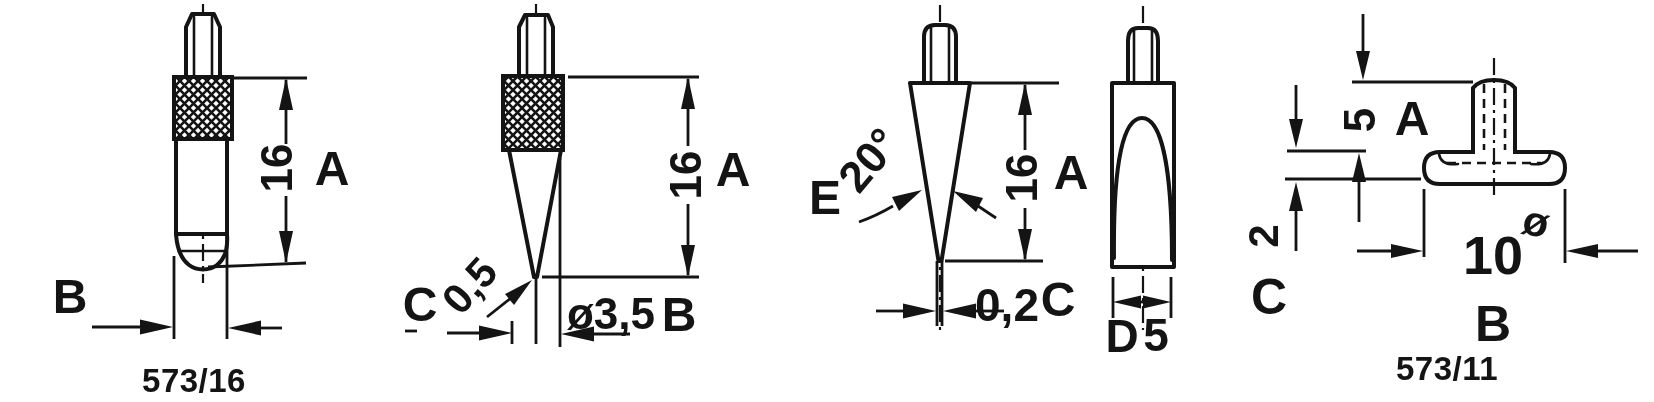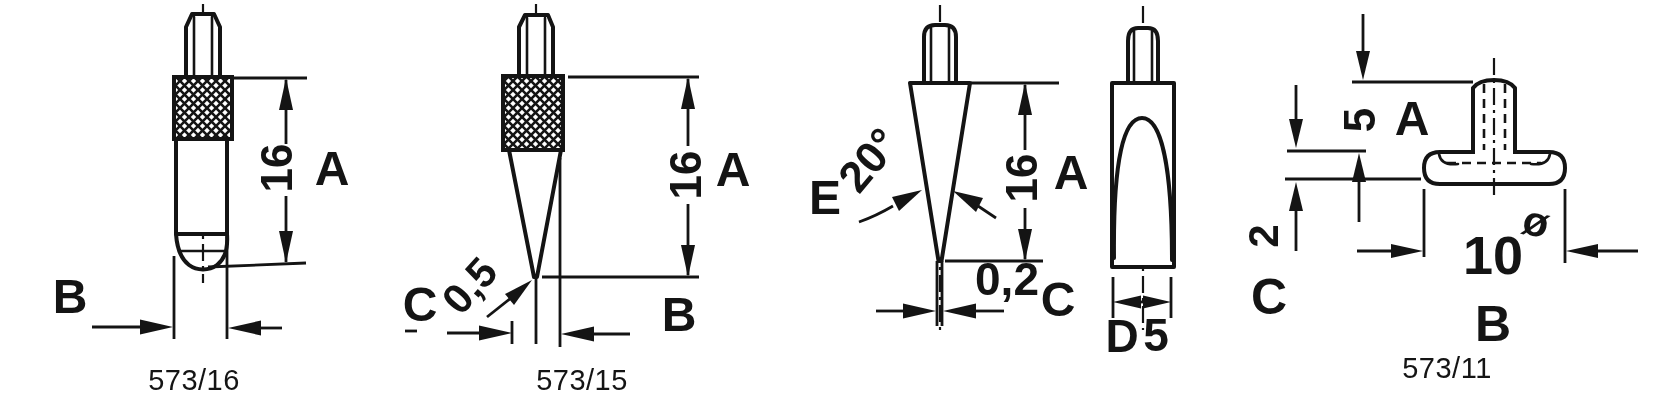--- a/index.html
+++ b/index.html
@@ -20,21 +20,21 @@
   
   .fig{position:absolute;inset:0;}
   .t{position:absolute;transform:translate(-50%,-50%);white-space:nowrap;
      font-weight:bold;line-height:1;}
   .r90 {transform:translate(-50%,-50%) rotate(-90deg);}
   .r48 {transform:translate(-50%,-50%) rotate(-48deg);}
   .r50 {transform:translate(-50%,-50%) rotate(-50deg);}
   .r12 {transform:translate(-50%,-50%) rotate(14deg);}
   .s42{font-size:42px;} .s44{font-size:44px;} .s46{font-size:46px;}
   .s48{font-size:48px;} .s50{font-size:50px;} .s54{font-size:54px;}
-  .cap{font-size:29px;font-weight:400;letter-spacing:0.5px;}
+  .cap{font-size:33px;font-weight:700;letter-spacing:0.5px;}
 </style>
 </head>
 <body>
 
 <div class="stage">
 
   <svg class="draw" width="1654" height="402" viewBox="0 0 1654 402">
     <defs>
       <pattern id="knurl" width="9" height="9" patternUnits="userSpaceOnUse">
         <rect width="9" height="9" fill="#ffffff"></rect>
@@ -160,30 +160,30 @@
     <div class="t s48" style="left:332px;top:169px">A</div>
     <div class="t s48" style="left:70px;top:297px">B</div>
     <div class="t cap" style="left:194px;top:380px">573/16</div>
   </div>
 
   <div class="fig">
     <div class="t r90 s44" style="left:686px;top:175px">16</div>
     <div class="t s48" style="left:733px;top:170px">A</div>
     <div class="t s48" style="left:420px;top:305px">C</div>
     <div class="t r48 s42" style="left:470px;top:286px">0,5</div>
+    <div class="t s44" style="left:611px;top:314px">ø3,5</div>
     <div class="t s48" style="left:679px;top:315px">B</div>
-    <div class="t cap" style="left:582px;top:380px">573/15</div>
   </div>
 
   <div class="fig">
     <div class="t s48" style="left:825px;top:198px">E</div>
     <div class="t r50 s44" style="left:869px;top:160px">20°</div>
     <div class="t r90 s44" style="left:1022px;top:178px">16</div>
     <div class="t s48" style="left:1071px;top:173px">A</div>
-    <div class="t s46" style="left:1007px;top:279px">0,2</div>
+    <div class="t s46" style="left:1007px;top:305px">0,2</div>
     <div class="t s48" style="left:1058px;top:300px">C</div>
     <div class="t s46" style="left:1122px;top:336px">D</div>
     <div class="t s46" style="left:1156px;top:335px">5</div>
   </div>
 
   <div class="fig">
     <div class="t r90 s44" style="left:1360px;top:120px">5</div>
     <div class="t s48" style="left:1412px;top:119px">A</div>
     <div class="t r90 s42" style="left:1264px;top:236px">2</div>
     <div class="t s50" style="left:1269px;top:297px">C</div>

